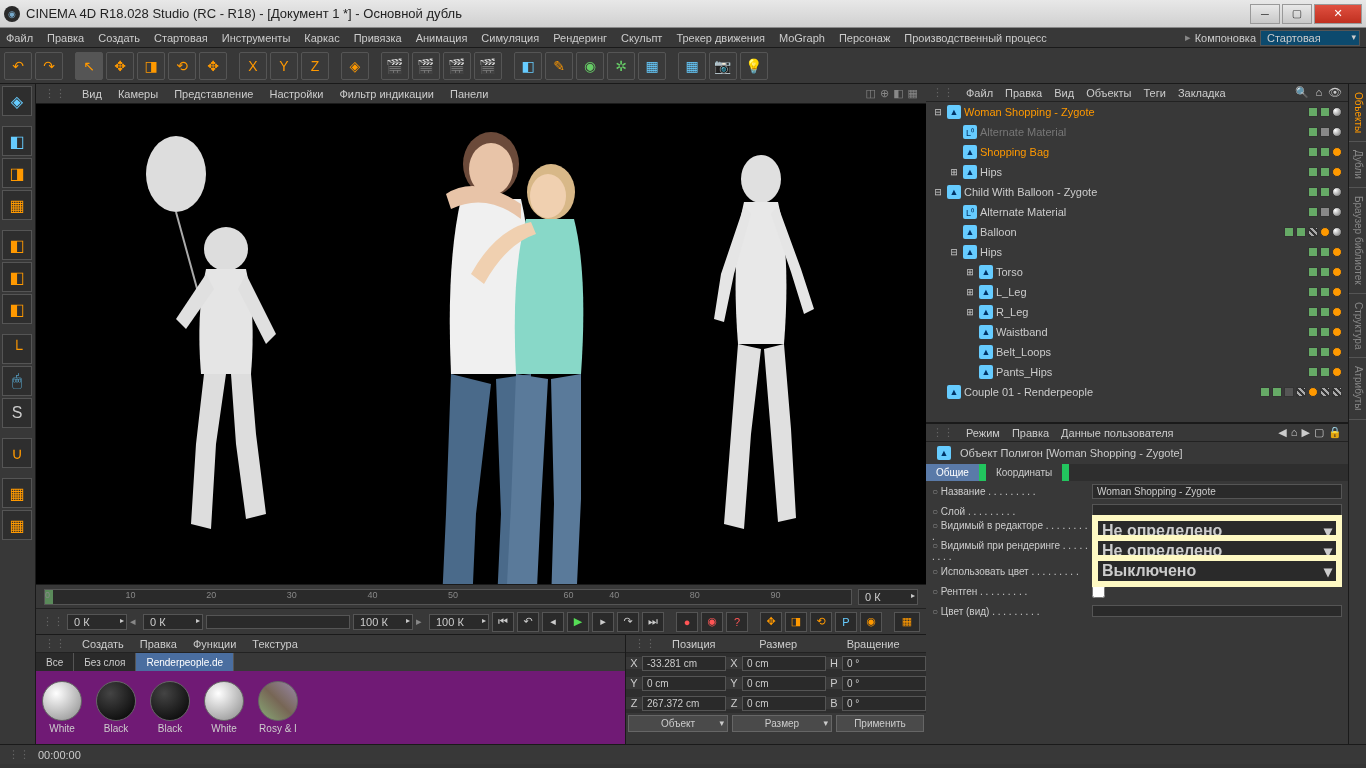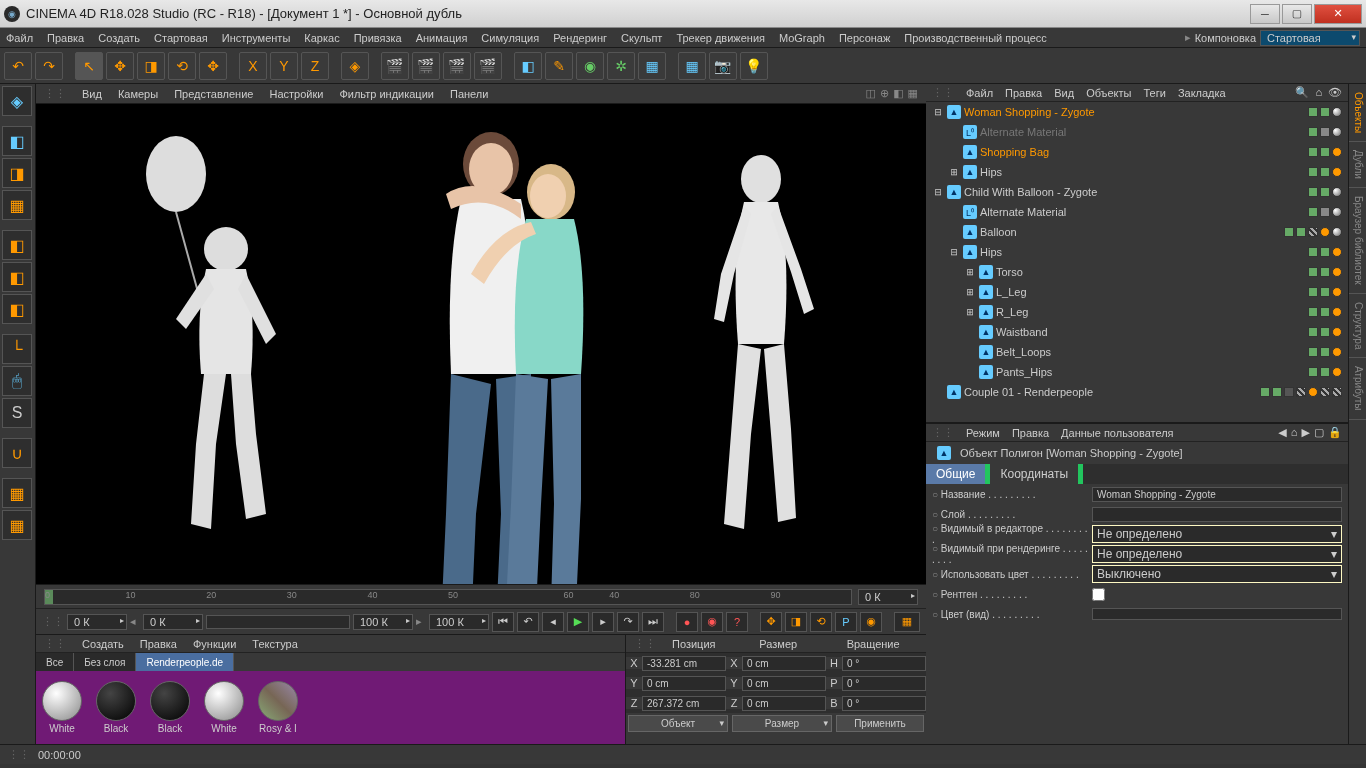--- a/index.html
+++ b/index.html
@@ -75,27 +75,27 @@
 .oname.sel { color:#f90; }
 .dots{margin-left:auto;display:flex;gap:2px;padding-right:6px;}
 .dot{width:10px;height:10px;background:#555;border:1px solid #333;}
 .dot.g{background:#6a6;}.dot.on{background:#888;}
 .dot.ball{background:radial-gradient(circle at 30% 30%,#fff,#666);border-radius:5px;}
 .dot.tex{background:repeating-linear-gradient(45deg,#333 0 2px,#aaa 2px 4px);}
 .dot.o{background:#f90;border-radius:5px;}
 .attrpanel { flex:1; display:flex; flex-direction:column; border-top:2px solid #1a1a1a; }
 .attrtitle { padding:4px 8px; background:#383838; display:flex; align-items:center; gap:6px;}
 .attrtabs { display:flex; background:#2e2e2e; }
-.atab { padding:3px 10px; background:#383838; cursor:pointer; font-size:12px; border-right:5px solid #22c55e;}
+.atab { padding:3px 10px; background:#383838; cursor:pointer; font-size:10px; border-right:7px solid #22c55e;}
 .atab.active { background:#5a7aa8; color:#fff;}
 .proprow { height:20px; display:flex; align-items:center; padding:0 6px; background:#383838; }
 .proprow .pl{width:160px;font-size:10px;}
 .proprow .pl:before{content:'○ ';color:#888;}
 .propinput{flex:1;background:#2a2a2a;border:1px solid #555;padding:1px 4px;font-size:10px;color:#ccc;}
-.propcombo{flex:1;background:#2a2a2a;border:1px solid #fef9c3;padding:1px 4px;font-size:12px;position:relative;}
+.propcombo{flex:1;background:#2a2a2a;border:6px solid #fef9c3;padding:1px 4px;font-size:16px;position:relative;font-weight:bold;}
 .propcombo:after{content:'▾';position:absolute;right:4px;}
 .status { height:20px; background:#383838; border-top:1px solid #1a1a1a; display:flex; align-items:center; padding:0 8px; gap:8px;}
 </style>
 </head>
 <body>
 
 <div class="titlebar">
   <span class="icon">◉</span>
   <span class="title">CINEMA 4D R18.028 Studio (RC - R18) - [Документ 1 *] - Основной дубль</span>
   <div class="winbtns">

